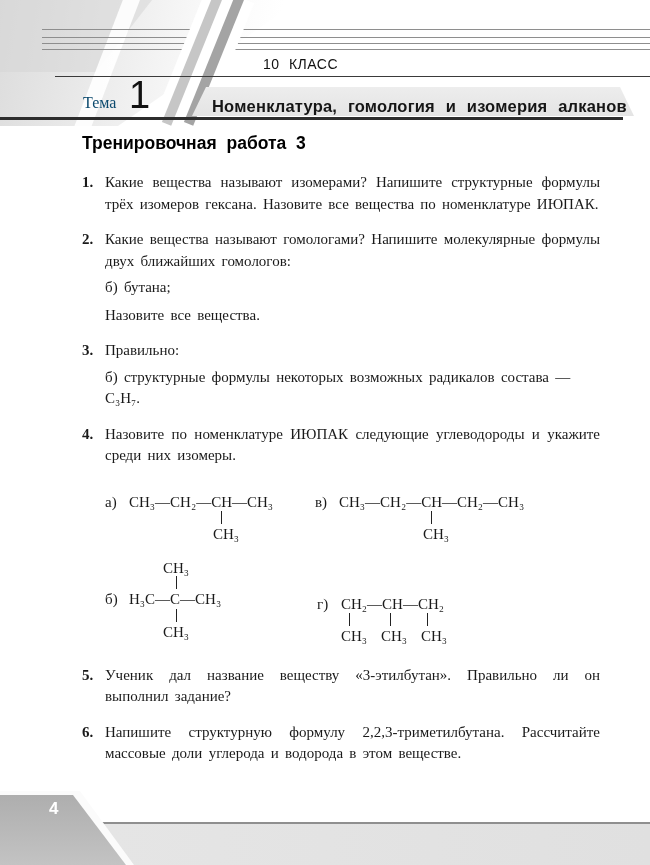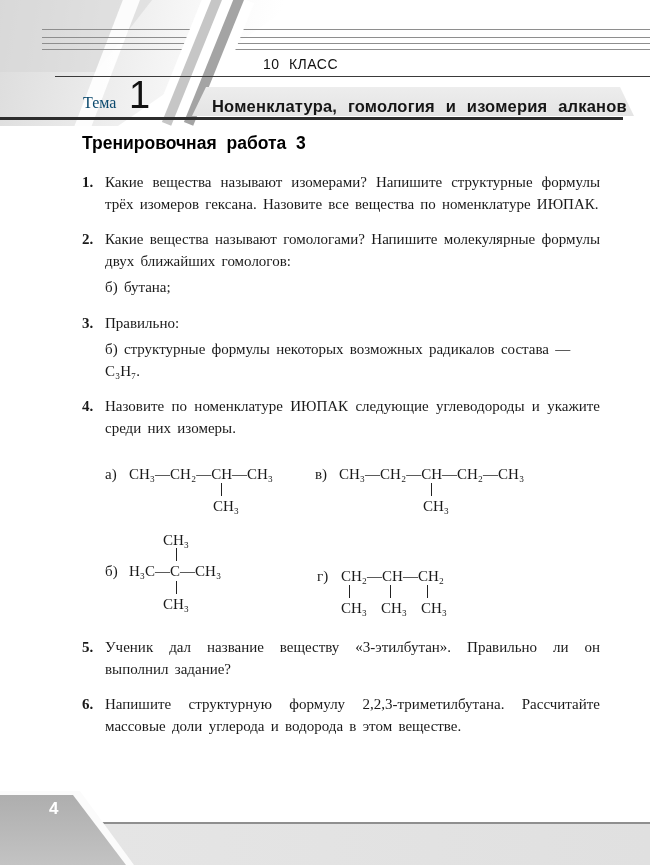--- a/index.html
+++ b/index.html
@@ -113,20 +113,21 @@
       <div class="ptext">Какие вещества называют изомерами? Напишите структурные формулы трёх изомеров гексана. Назовите все вещества по номенклатуре ИЮПАК.</div>
     </div>
 
     <div class="problem">
       <span class="pnum">2.</span>
       <div class="ptext">
         <span>Какие вещества называют гомологами? Напишите молекулярные формулы двух ближайших гомологов:</span>
         <div class="subitems">
           <div>б) бутана;</div>
         </div>
+        <div class="after-line">Назовите все вещества.</div>
       </div>
     </div>
 
     <div class="problem">
       <span class="pnum">3.</span>
       <div class="ptext">
         <span>Правильно:</span>
         <div class="subitems">
           <div>б) структурные формулы некоторых возможных радикалов состава —C₃H₇.</div>
         </div>

